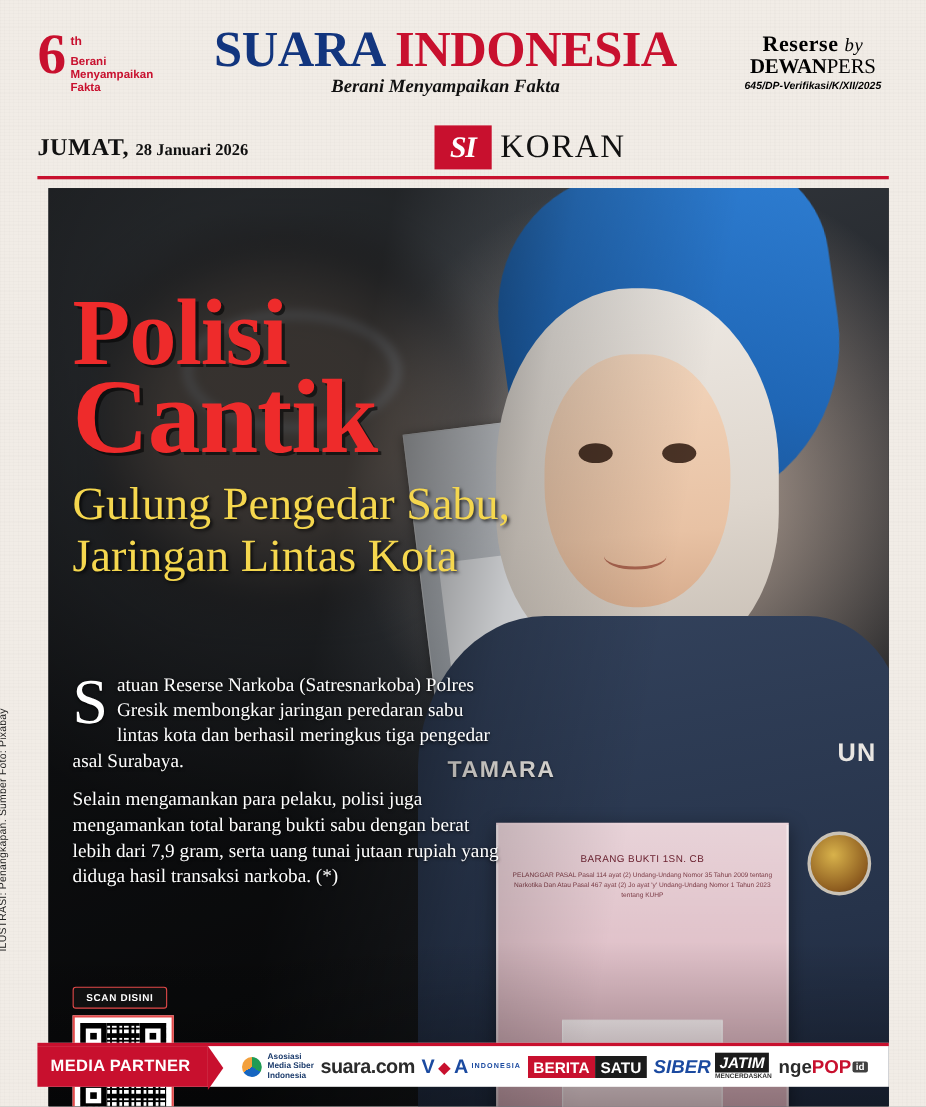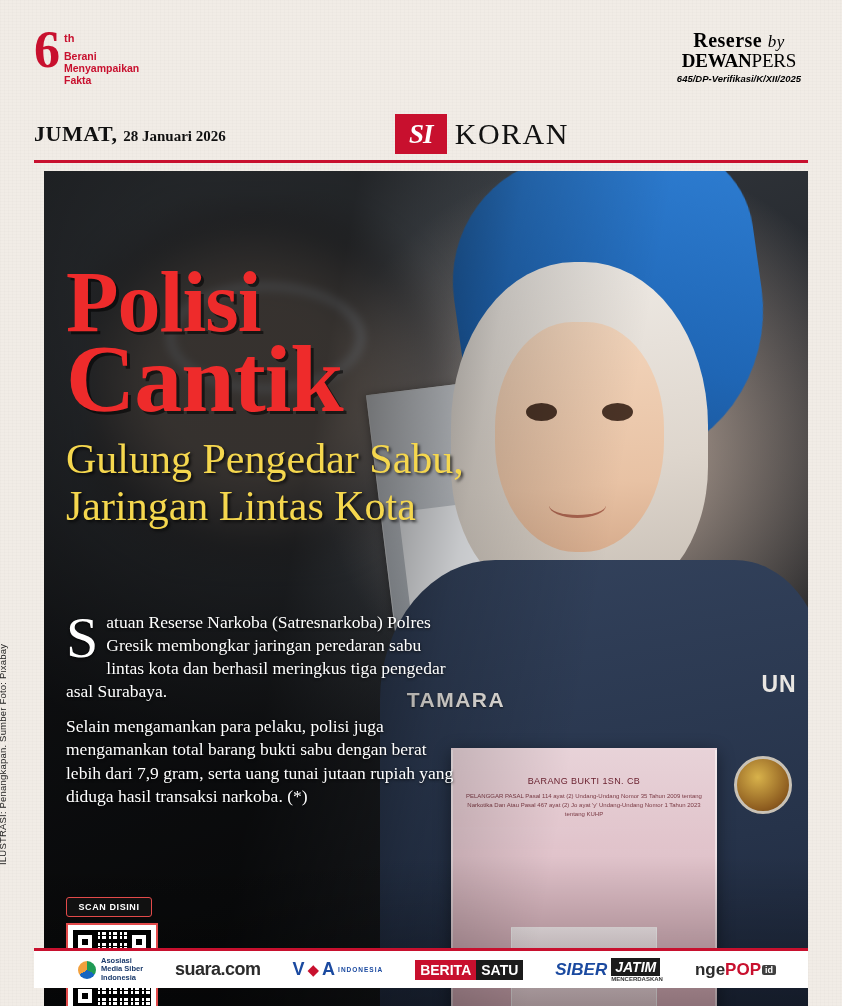--- a/index.html
+++ b/index.html
@@ -542,20 +542,25 @@
         <div class="anniv-th">th</div>
         <div class="anniv-words">
           <div>Berani</div>
           <div>Menyampaikan</div>
           <div>Fakta</div>
         </div>
       </div>
     </div>
 
     <div class="title-block">
+      <div class="title-main">
+        <span class="suara">SUARA</span>
+        <span class="indonesia">INDONESIA</span>
+      </div>
+      <div class="title-tag">Berani Menyampaikan Fakta</div>
     </div>
 
     <div class="verified">
       <div class="v1">
         <span>Reserse</span>
         <span class="by">by</span>
       </div>
       <div class="v2">
         <span>DEWAN</span><span class="thin">PERS</span>
       </div>
@@ -631,20 +636,21 @@
             <span class="qr-eye tr"></span>
             <span class="qr-eye bl"></span>
           </div>
         </div>
       </div>
 
     </div>
   </div>
 
   <div class="footer">
+    <div class="mp">MEDIA PARTNER</div>
     <div class="partners">
 
       <div class="p-amsi">
         <span class="dot"></span>
         <span class="t">
           <span style="display:block">Asosiasi</span>
           <span style="display:block">Media Siber</span>
           <span style="display:block">Indonesia</span>
         </span>
       </div>

